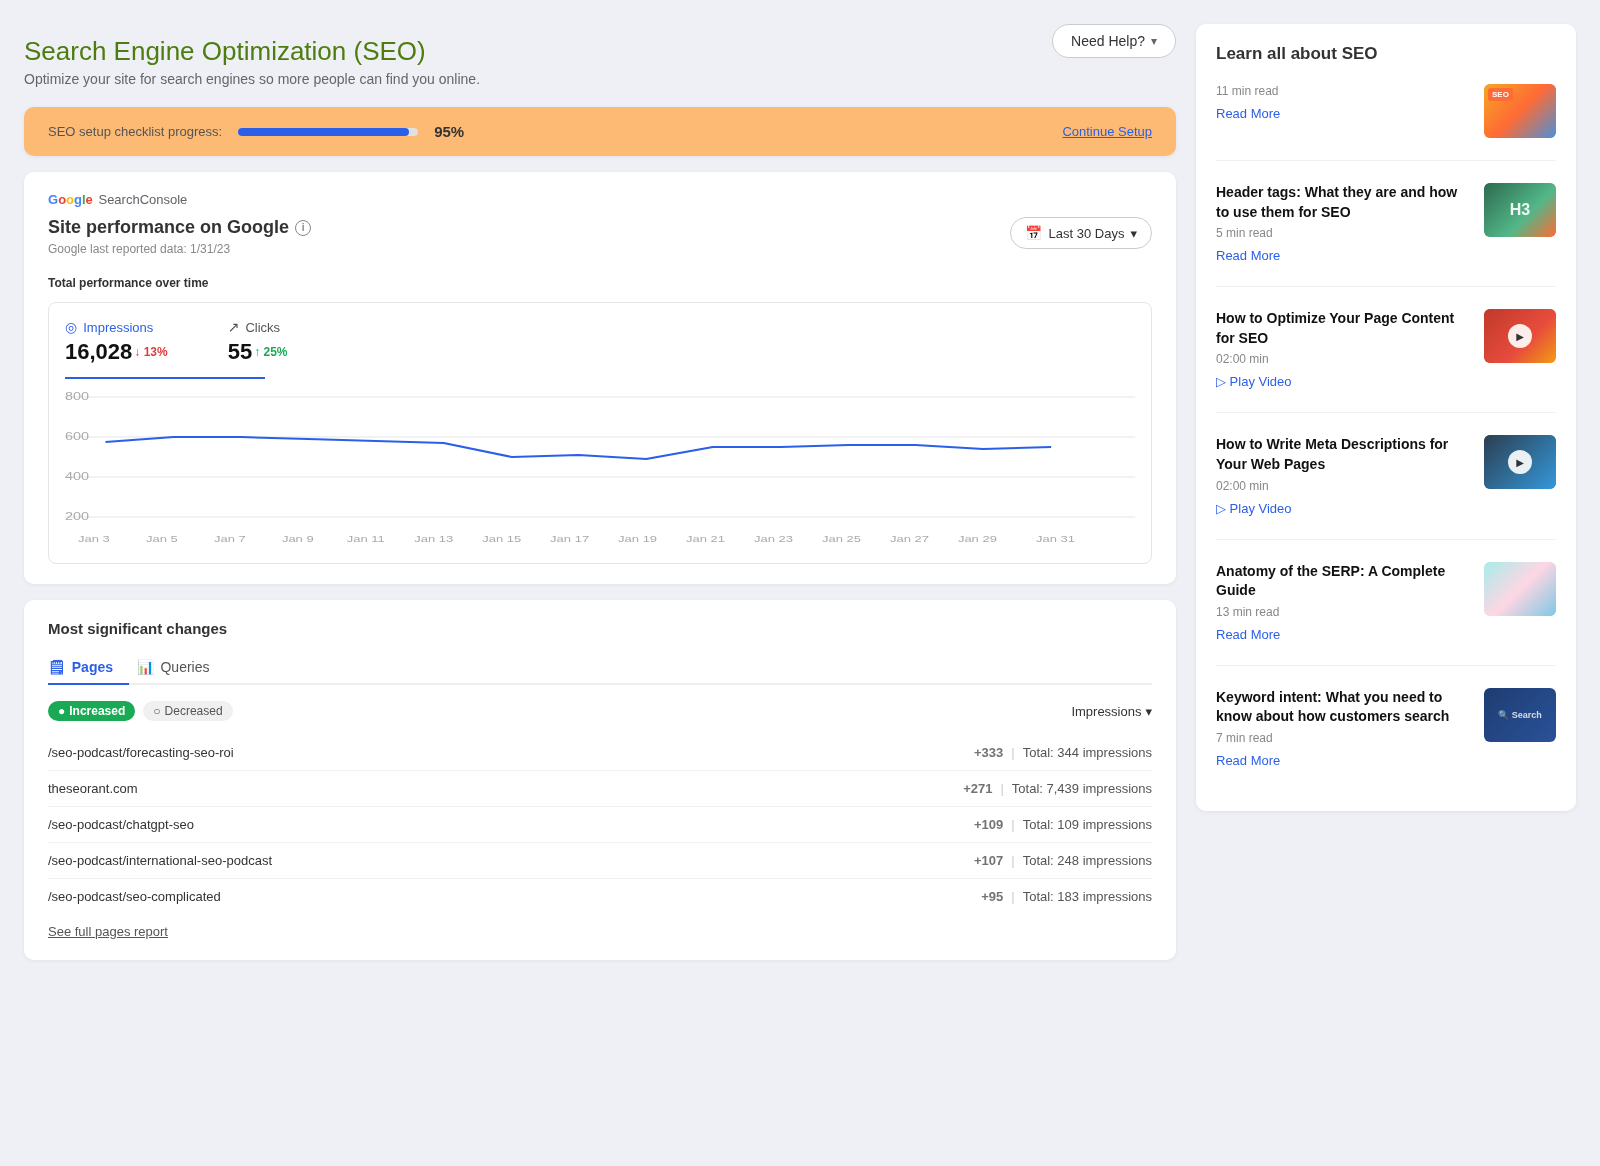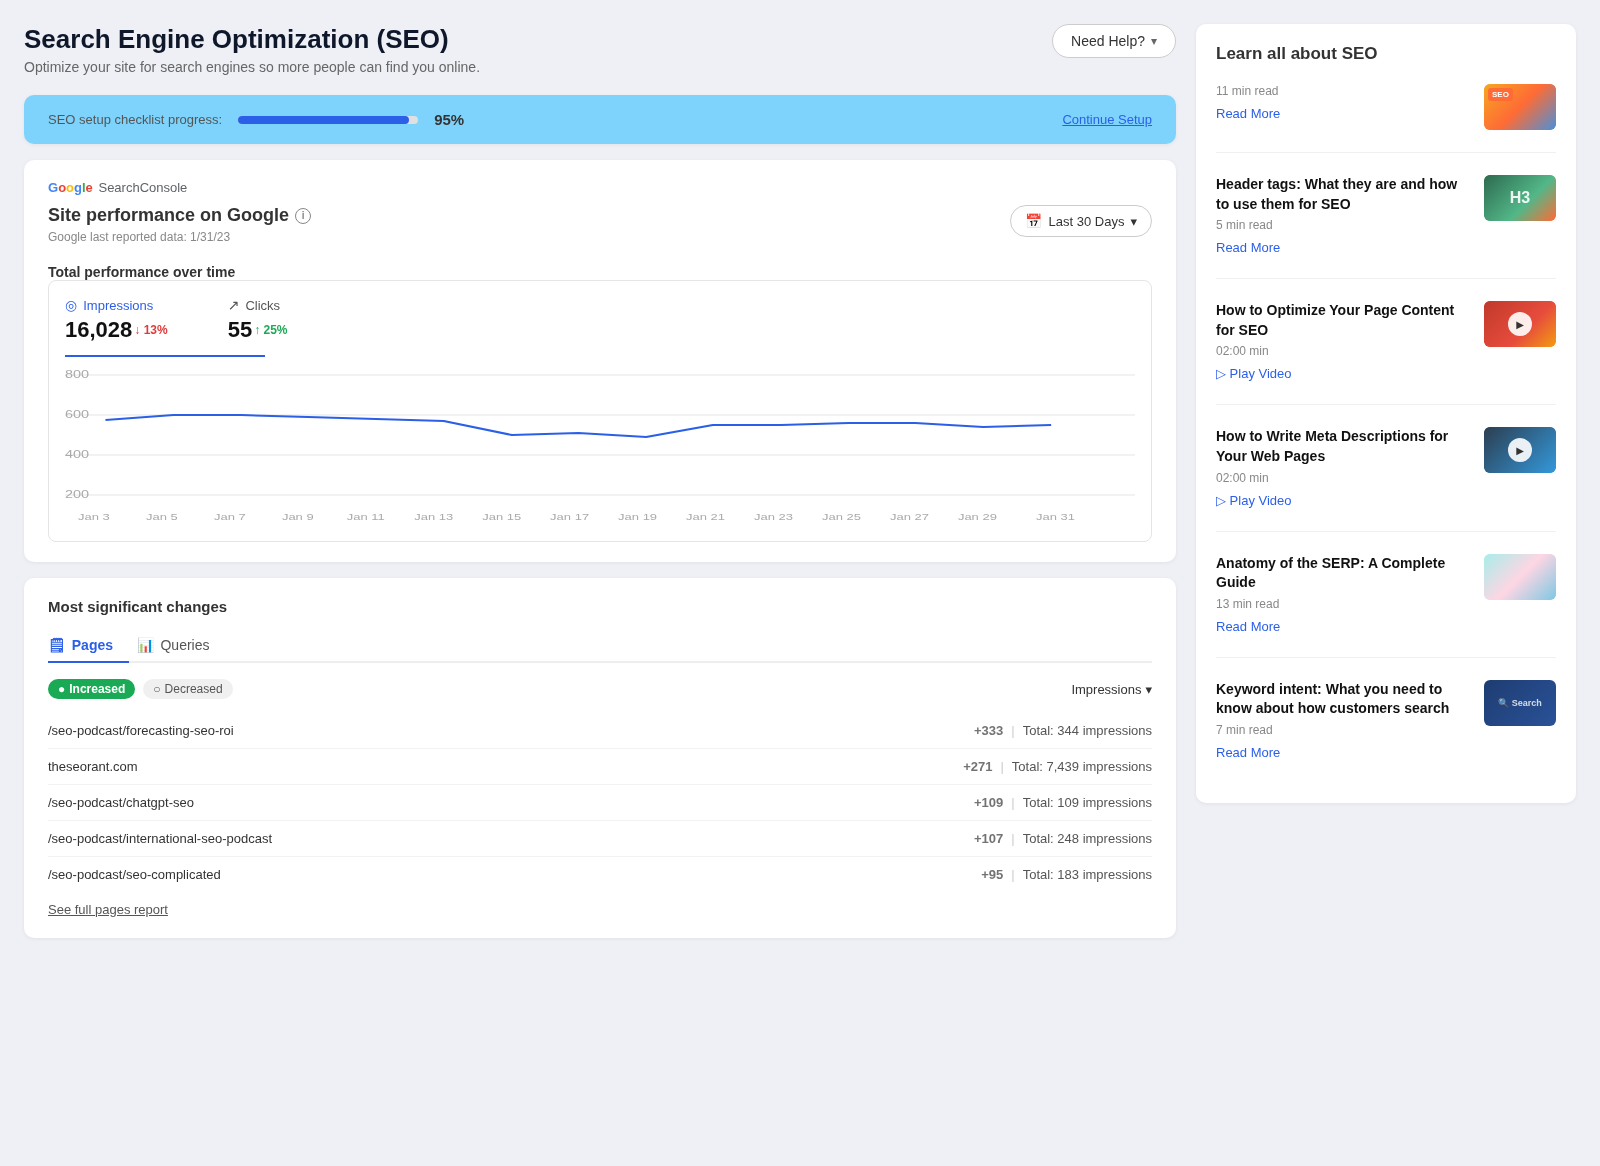--- a/index.html
+++ b/index.html
@@ -27,22 +27,23 @@
 
     
     .page-header {
       display: flex;
       justify-content: space-between;
       align-items: flex-start;
       margin-bottom: 20px;
     }
     .page-title {
       font-size: 26px;
-      font-weight: 700;
-      color: #0f172a;
+      font-weight: 400;
+      color: #4d7c0f;
+      margin-top: 12px;
     }
     .page-subtitle {
       font-size: 14px;
       color: #666;
       margin-top: 4px;
     }
     .help-btn {
       display: flex;
       align-items: center;
       gap: 6px;
@@ -53,21 +54,21 @@
       font-size: 14px;
       font-weight: 500;
       cursor: pointer;
       color: #333;
       white-space: nowrap;
     }
     .help-btn .chevron { font-size: 12px; color: #666; }
 
     
     .progress-card {
-      background: #7dd3fc;
+      background: #fdba74;
       border-radius: 10px;
       padding: 16px 24px;
       display: flex;
       align-items: center;
       gap: 16px;
       margin-bottom: 16px;
       box-shadow: 0 1px 4px rgba(0,0,0,0.06);
     }
     .progress-label { font-size: 13px; color: #555; white-space: nowrap; }
     .progress-bar-track {
@@ -142,21 +143,21 @@
       padding: 7px 14px;
       font-size: 13px;
       cursor: pointer;
       background: #fff;
       color: #333;
     }
     .cal-icon { font-size: 14px; }
 
     
     .chart-section { margin-top: 20px; }
-    .chart-section-title { font-size: 14px; font-weight: 600; color: #333; }
+    .chart-section-title { font-size: 12px; font-weight: 600; color: #333; margin-bottom: 12px; }
     .metrics-box {
       border: 1px solid #e5e5e5;
       border-radius: 8px;
       padding: 16px;
     }
     .metrics-row {
       display: flex;
       gap: 60px;
       margin-bottom: 12px;
     }
@@ -299,21 +300,21 @@
       padding-bottom: 22px;
       border-bottom: 1px solid #f0f0f0;
     }
     .learn-item:last-child { border-bottom: none; margin-bottom: 0; }
     .learn-item-text { flex: 1; }
     .learn-item-title { font-size: 14px; font-weight: 700; color: #111; margin-bottom: 4px; line-height: 1.4; }
     .learn-item-meta { font-size: 12px; color: #888; margin-bottom: 6px; }
     .learn-item-link { font-size: 13px; color: #2b5fe8; cursor: pointer; }
     .learn-thumb {
       width: 72px;
-      height: 46px;
+      height: 54px;
       border-radius: 6px;
       flex-shrink: 0;
       overflow: hidden;
       display: flex;
       align-items: center;
       justify-content: center;
       position: relative;
     }
     .thumb-1 { background: linear-gradient(135deg, #f5a623 0%, #ff6b35 50%, #4a90d9 100%); }
     .thumb-2 { background: linear-gradient(135deg, #2d6a4f 0%, #52b788 50%, #ff6b35 100%); }

